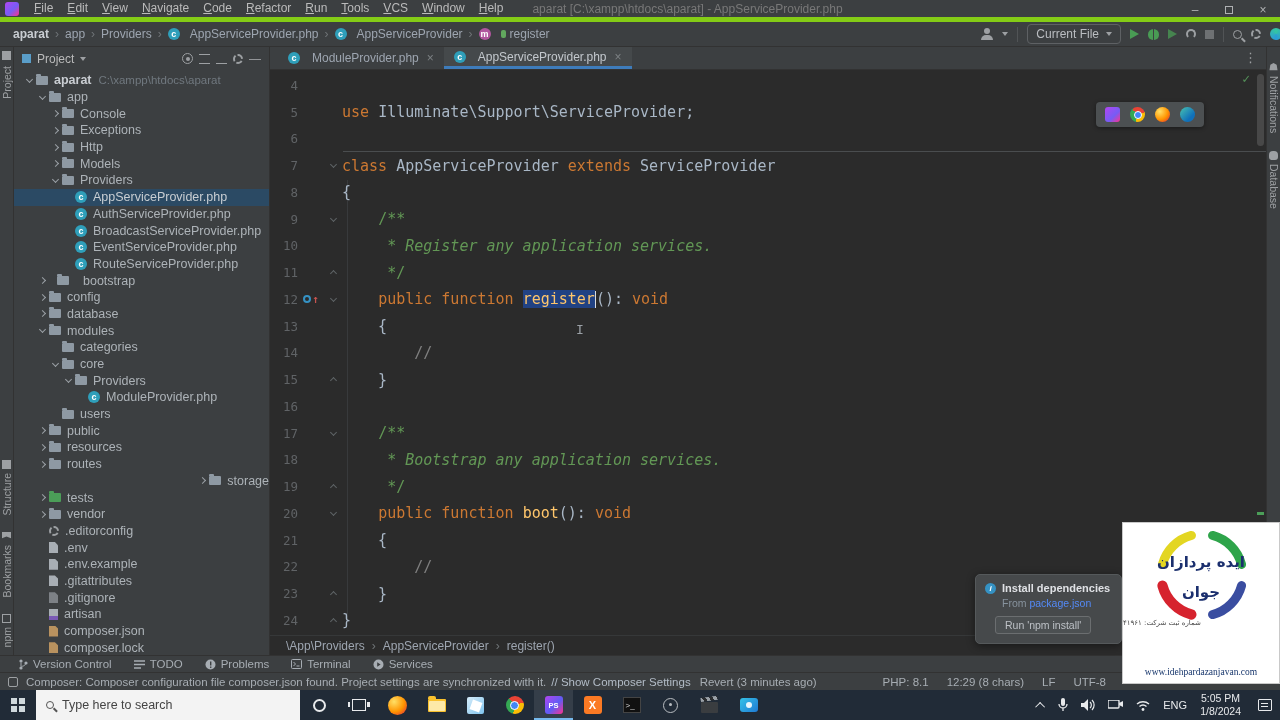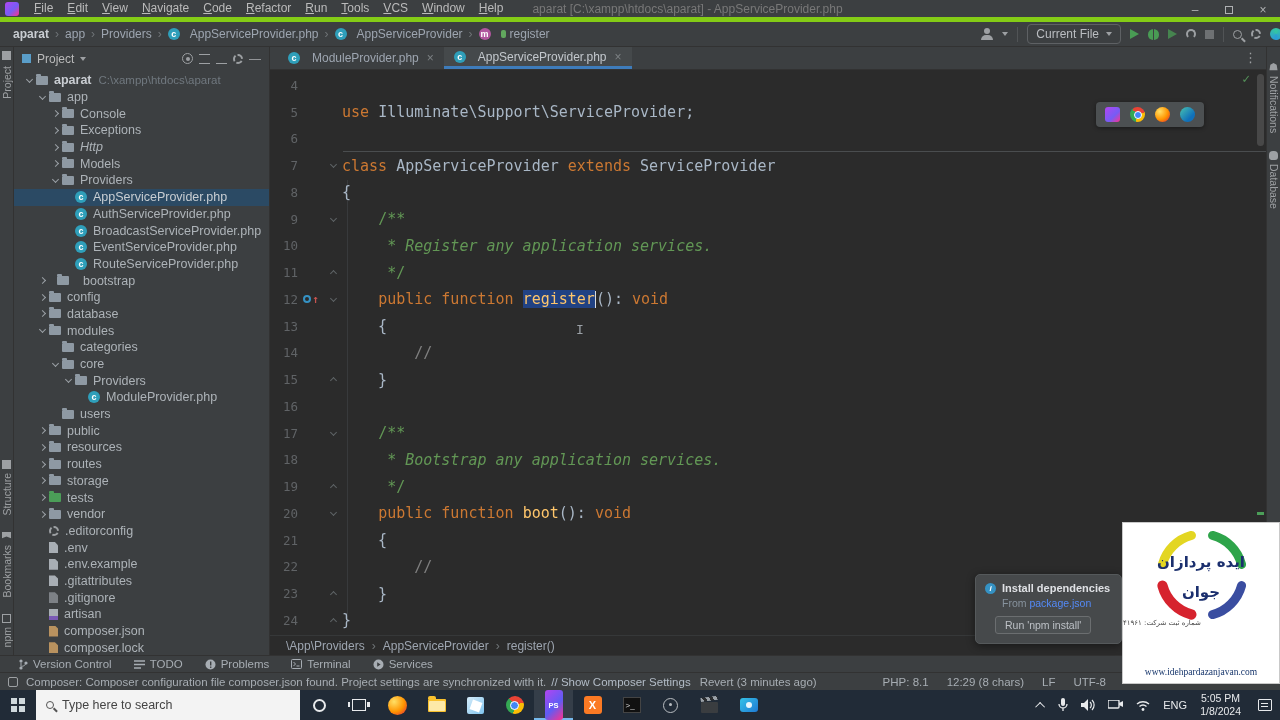--- a/index.html
+++ b/index.html
@@ -184,21 +184,21 @@
   .ic-taskview::after { content:""; position:absolute; right:-5px; top:2px; width:2.5px; height:5px; background:#e8eaec; }
   .ic-ff { width:19px; height:19px; border-radius:50%; background:radial-gradient(circle at 32% 30%,#ffe066,#ff9400 55%,#e8452c 85%); }
   .ic-exp { position:relative; width:18px; height:13px; background:#f9c12e; border-radius:1px; }
   .ic-exp::before { content:""; position:absolute; top:-3px; left:0; width:8px; height:3px; background:#f9c12e; border-radius:2px 2px 0 0; }
   .ic-exp::after { content:""; position:absolute; top:2px; left:1px; right:1px; bottom:1px; background:#fde9a8; border-radius:1px; }
   .ic-blueapp { position:relative; width:17px; height:17px; border-radius:2px; background:linear-gradient(135deg,#d6ecfa,#7fc4ee); overflow:hidden; }
   .ic-blueapp::after { content:""; position:absolute; left:4px; top:4px; width:10px; height:10px; background:#fff; transform:rotate(20deg); }
   .ic-chrome { position:relative; width:18px; height:18px; border-radius:50%;
     background:conic-gradient(from -45deg,#ea4335 0 33%,#fbbc05 0 66%,#34a853 0 100%); }
   .ic-chrome::after { content:""; position:absolute; inset:4.5px; background:#4286f5; border:1.6px solid #fff; border-radius:50%; }
-  .ic-ps { width:18px; height:30px; border-radius:3px; background:linear-gradient(135deg,#b345f1,#5f5cf5 55%,#ff318c);
+  .ic-ps { width:18px; height:18px; border-radius:3px; background:linear-gradient(135deg,#b345f1,#5f5cf5 55%,#ff318c);
     color:#fff; font-size:7.5px; font-weight:bold; display:flex; align-items:center; justify-content:center; }
   .ic-xampp { width:18px; height:18px; border-radius:3px; background:#fb7a24; color:#fff; font-size:11px; font-weight:bold;
     display:flex; align-items:center; justify-content:center; }
   .ic-cmd { width:18px; height:16px; background:#111; color:#ddd; font-size:8px; display:flex; align-items:center; padding-left:2px; border:1px solid #444; }
   .ic-atom { position:relative; width:15px; height:15px; border:1.6px solid #b9bdc1; border-radius:50%; }
   .ic-atom::after { content:""; position:absolute; left:4.5px; top:4.5px; width:3px; height:3px; background:#b9bdc1; border-radius:50%; }
   .ic-clap { position:relative; width:17px; height:11px; background:#3a3d40; margin-top:4px; border-radius:1px; }
   .ic-clap::before { content:""; position:absolute; top:-4px; left:0; width:17px; height:4px;
     background:repeating-linear-gradient(60deg,#9aa0a6 0 3px,#2c2e30 3px 6px); transform:rotate(-8deg); transform-origin:left bottom; }
   .ic-rec { position:relative; width:18px; height:14px; border-radius:3px; background:linear-gradient(135deg,#35c3e8,#1f7ad4); }
@@ -347,21 +347,21 @@
             <span class="ic ic-folder"></span>
             <span class="lbl">Console</span>
           </div>
           <div class="trow" style="padding-left: 34px;">
             <span class="chevbox">
               <span class="chev right"></span>
             </span>
             <span class="ic ic-folder"></span>
             <span class="lbl">Exceptions</span>
           </div>
-          <div class="trow" style="padding-left: 34px; font-style: italic;">
+          <div class="trow" style="padding-left: 34px;">
             <span class="chevbox">
               <span class="chev right"></span>
             </span>
             <span class="ic ic-folder"></span>
             <span class="lbl">Http</span>
           </div>
           <div class="trow" style="padding-left: 34px;">
             <span class="chevbox">
               <span class="chev right"></span>
             </span>
@@ -471,21 +471,21 @@
             <span class="ic ic-folder"></span>
             <span class="lbl">resources</span>
           </div>
           <div class="trow" style="padding-left: 21px;">
             <span class="chevbox">
               <span class="chev right"></span>
             </span>
             <span class="ic ic-folder"></span>
             <span class="lbl">routes</span>
           </div>
-          <div class="trow" style="padding-left: 21px;">
+          <div class="trow" style="padding-left: 21px; justify-content: flex-end;">
             <span class="chevbox">
               <span class="chev right"></span>
             </span>
             <span class="ic ic-folder"></span>
             <span class="lbl">storage</span>
           </div>
           <div class="trow" style="padding-left: 21px;">
             <span class="chevbox">
               <span class="chev right"></span>
             </span>

